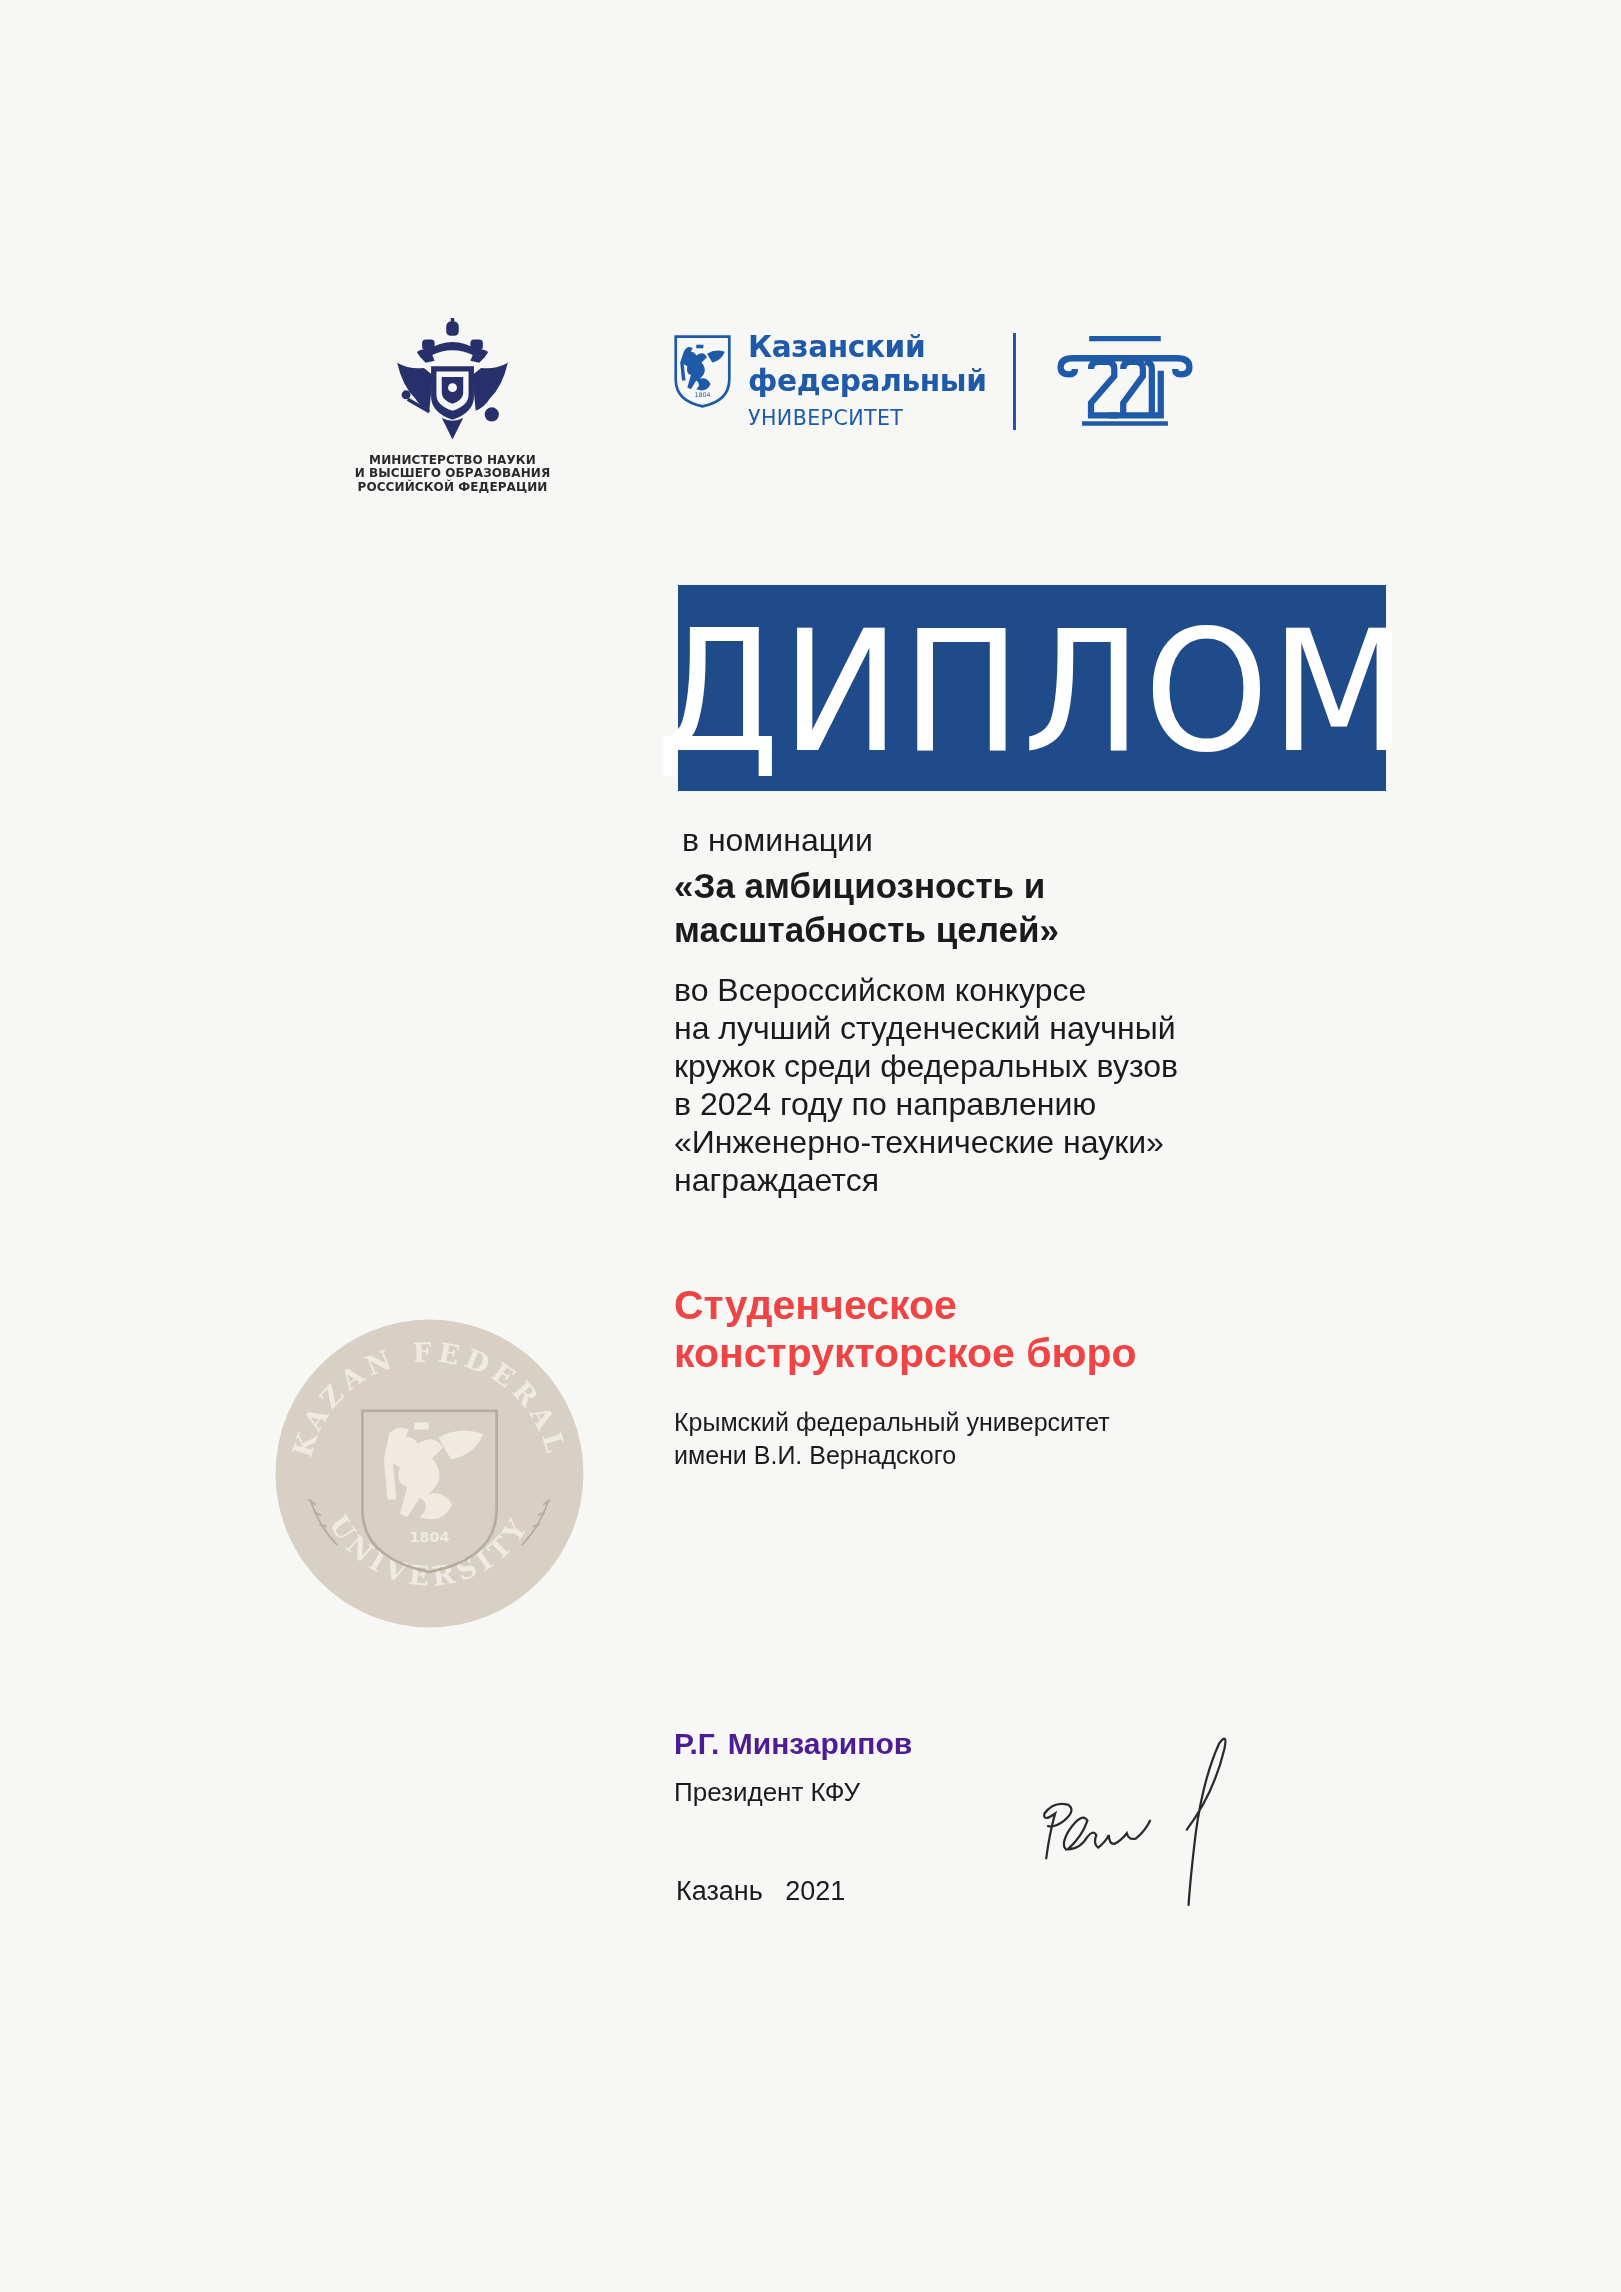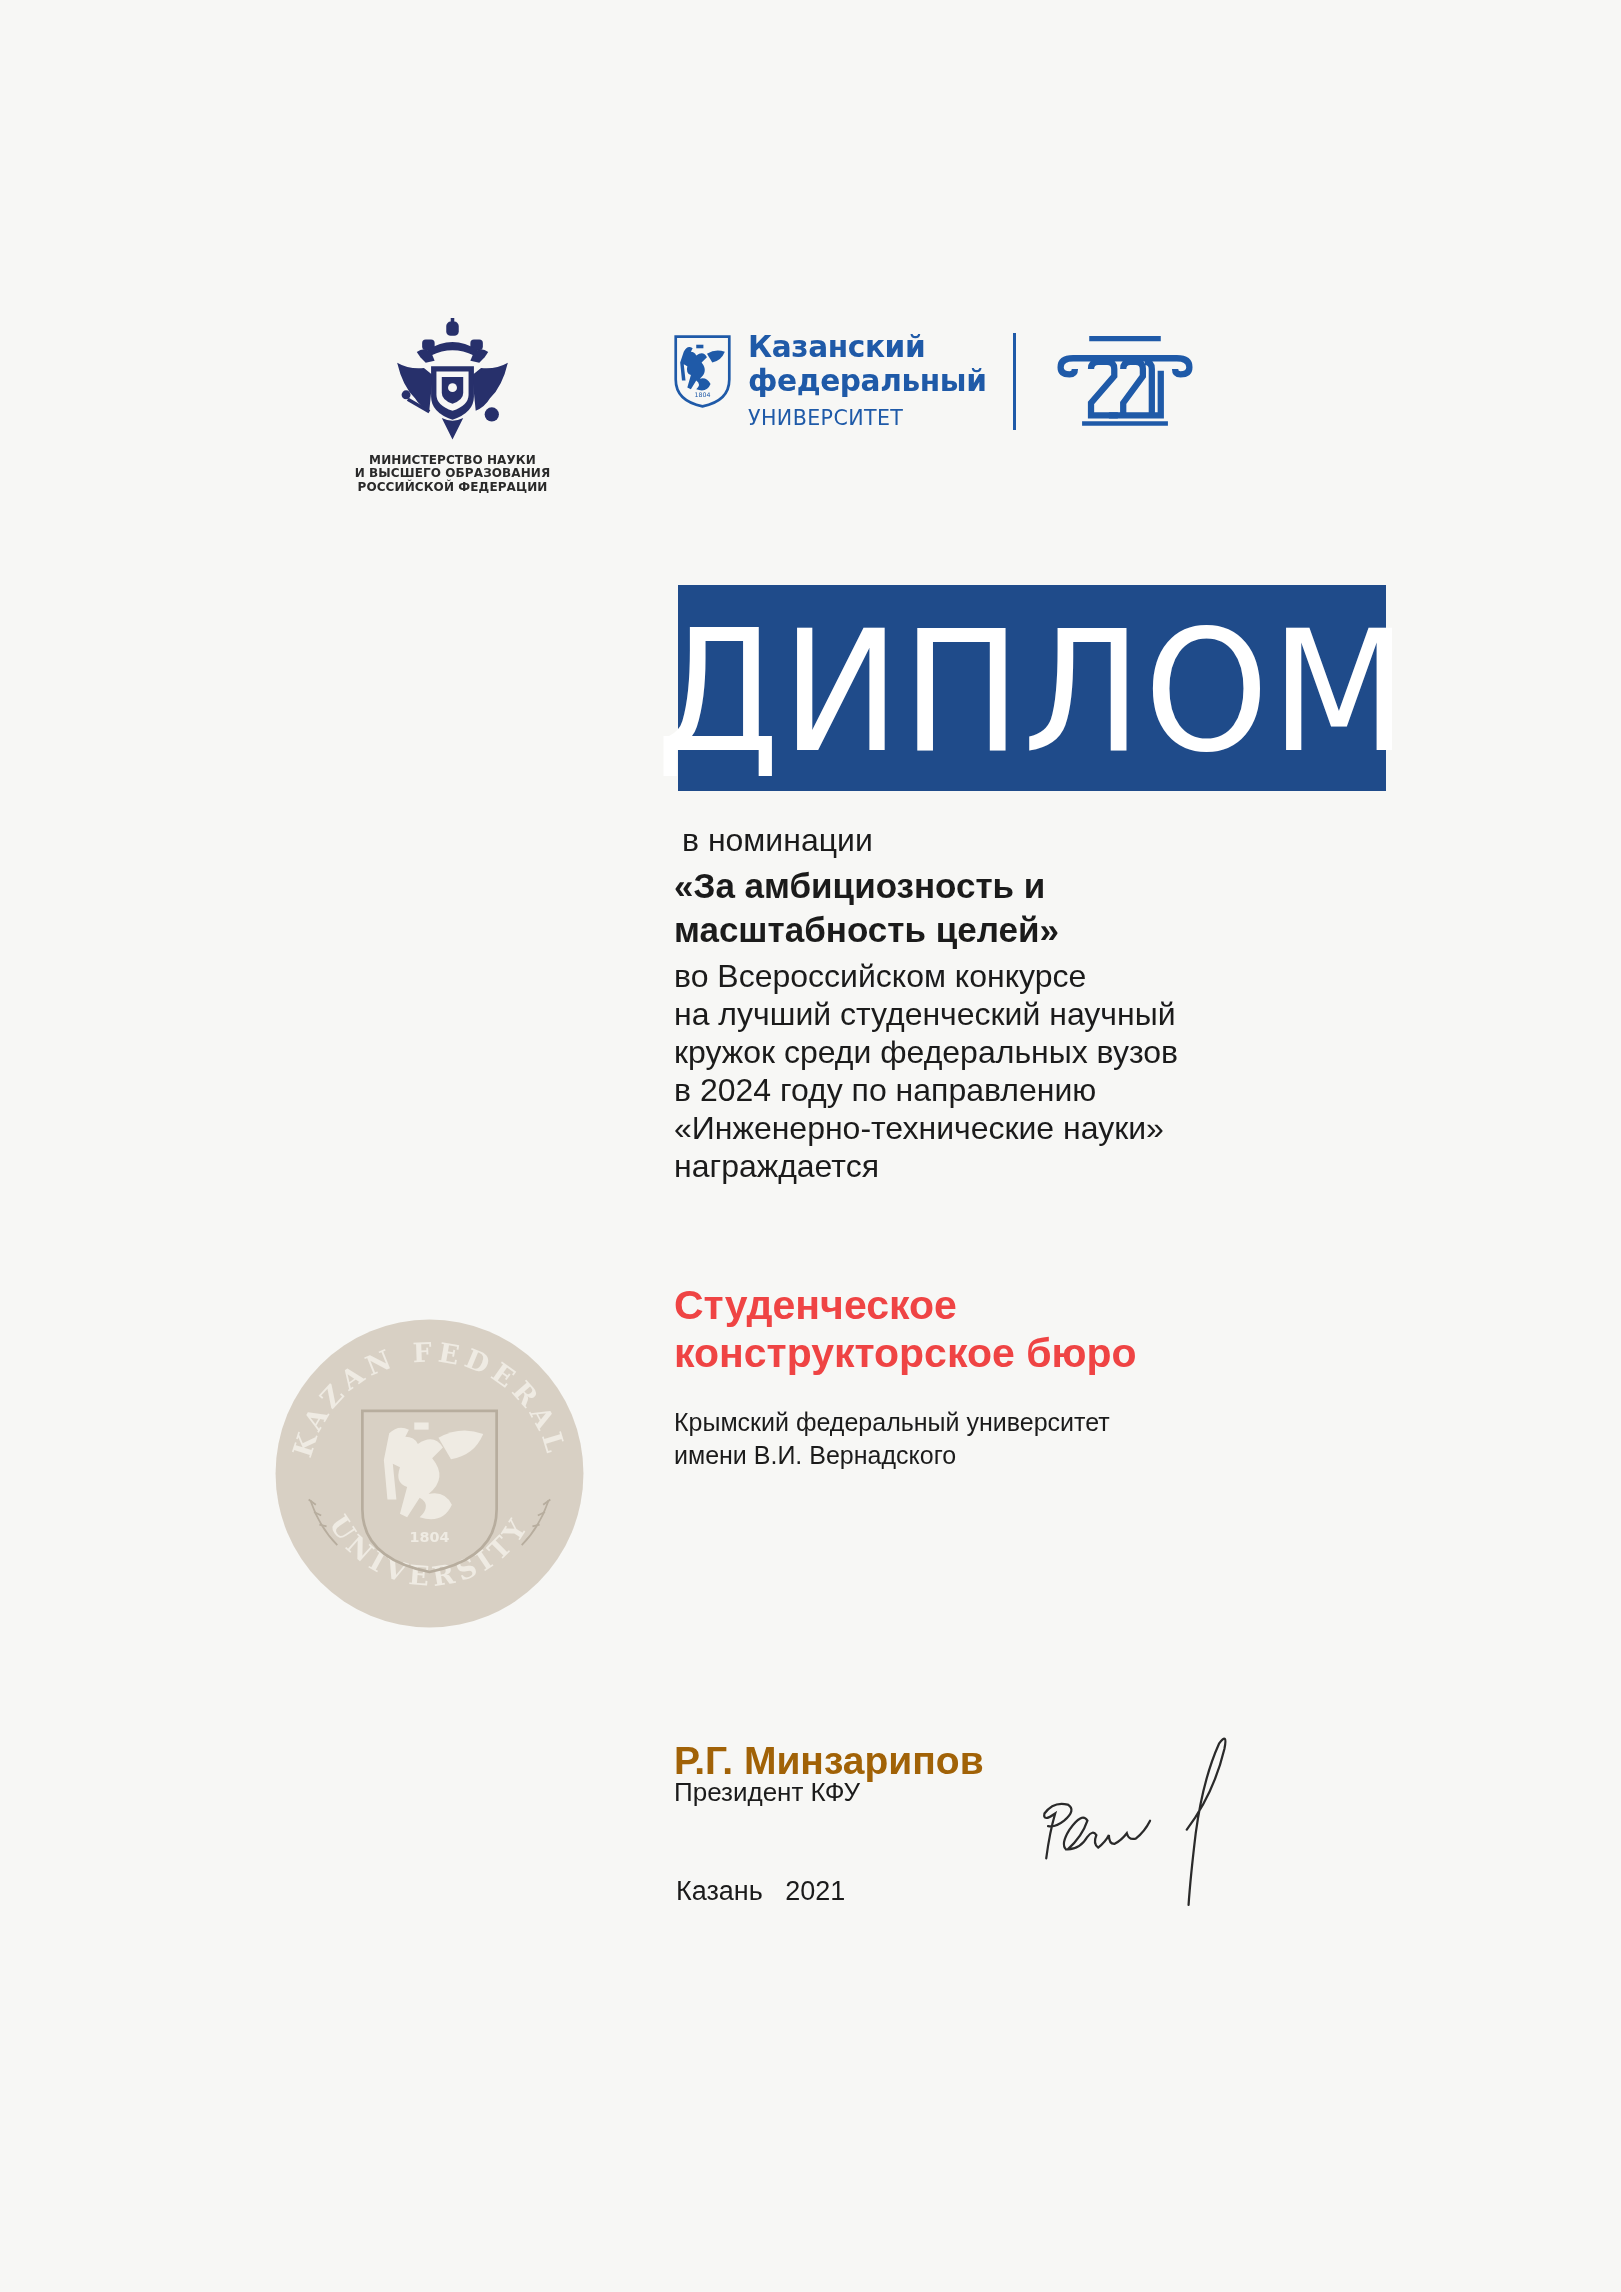--- a/index.html
+++ b/index.html
@@ -46,21 +46,21 @@
   .ln.mid { line-height:38px; }
   #awardee { left:674px; top:1281px; }
   .aw { font-weight:bold; font-size:41px; line-height:48px; color:#ef4444; white-space:nowrap; }
   #org { left:674px; top:1406px; }
   .org-ln { font-size:25px; line-height:33px; color:#1b1b1b; white-space:nowrap; }
 
   
   #seal { left:246px; top:1290px; }
 
   
-  #sign-name { left:674px; top:1727px; font-weight:bold; font-size:39px; color:#a16207;margin-top:12px; }
+  #sign-name { left:674px; top:1727px; font-weight:bold; font-size:30px; color:#4c1d95; }
   #sign-title { left:674px; top:1777px; font-size:26px; color:#1b1b1b; }
   #signature { left:1030px; top:1724px; }
   #place { left:676px; top:1876px; font-size:27px; color:#1b1b1b; white-space:pre; }
 </style>
 </head>
 <body>
 
 <div id="ministry" class="abs">
   <svg width="125" height="125" viewBox="0 0 140 140">
     <g fill="#27306b">
@@ -126,21 +126,21 @@
   </g>
 </svg>
 
 <div id="banner" class="abs">
   <span>ДИПЛОМ</span>
 </div>
 
 <div id="body" class="abs">
   <div class="ln first">в номинации</div>
   <div class="ln bold">«За амбициозность и</div>
-  <div class="ln bold" style="margin-bottom:5px">масштабность целей»</div>
+  <div class="ln bold" style="margin-bottom:19px">масштабность целей»</div>
   <div class="ln mid">во Всероссийском конкурсе</div>
   <div class="ln mid">на лучший студенческий научный</div>
   <div class="ln mid">кружок среди федеральных вузов</div>
   <div class="ln mid">в 2024 году по направлению</div>
   <div class="ln mid">«Инженерно-технические науки»</div>
   <div class="ln mid">награждается</div>
 </div>
 
 <div id="awardee" class="abs">
   <div class="aw">Студенческое</div>

